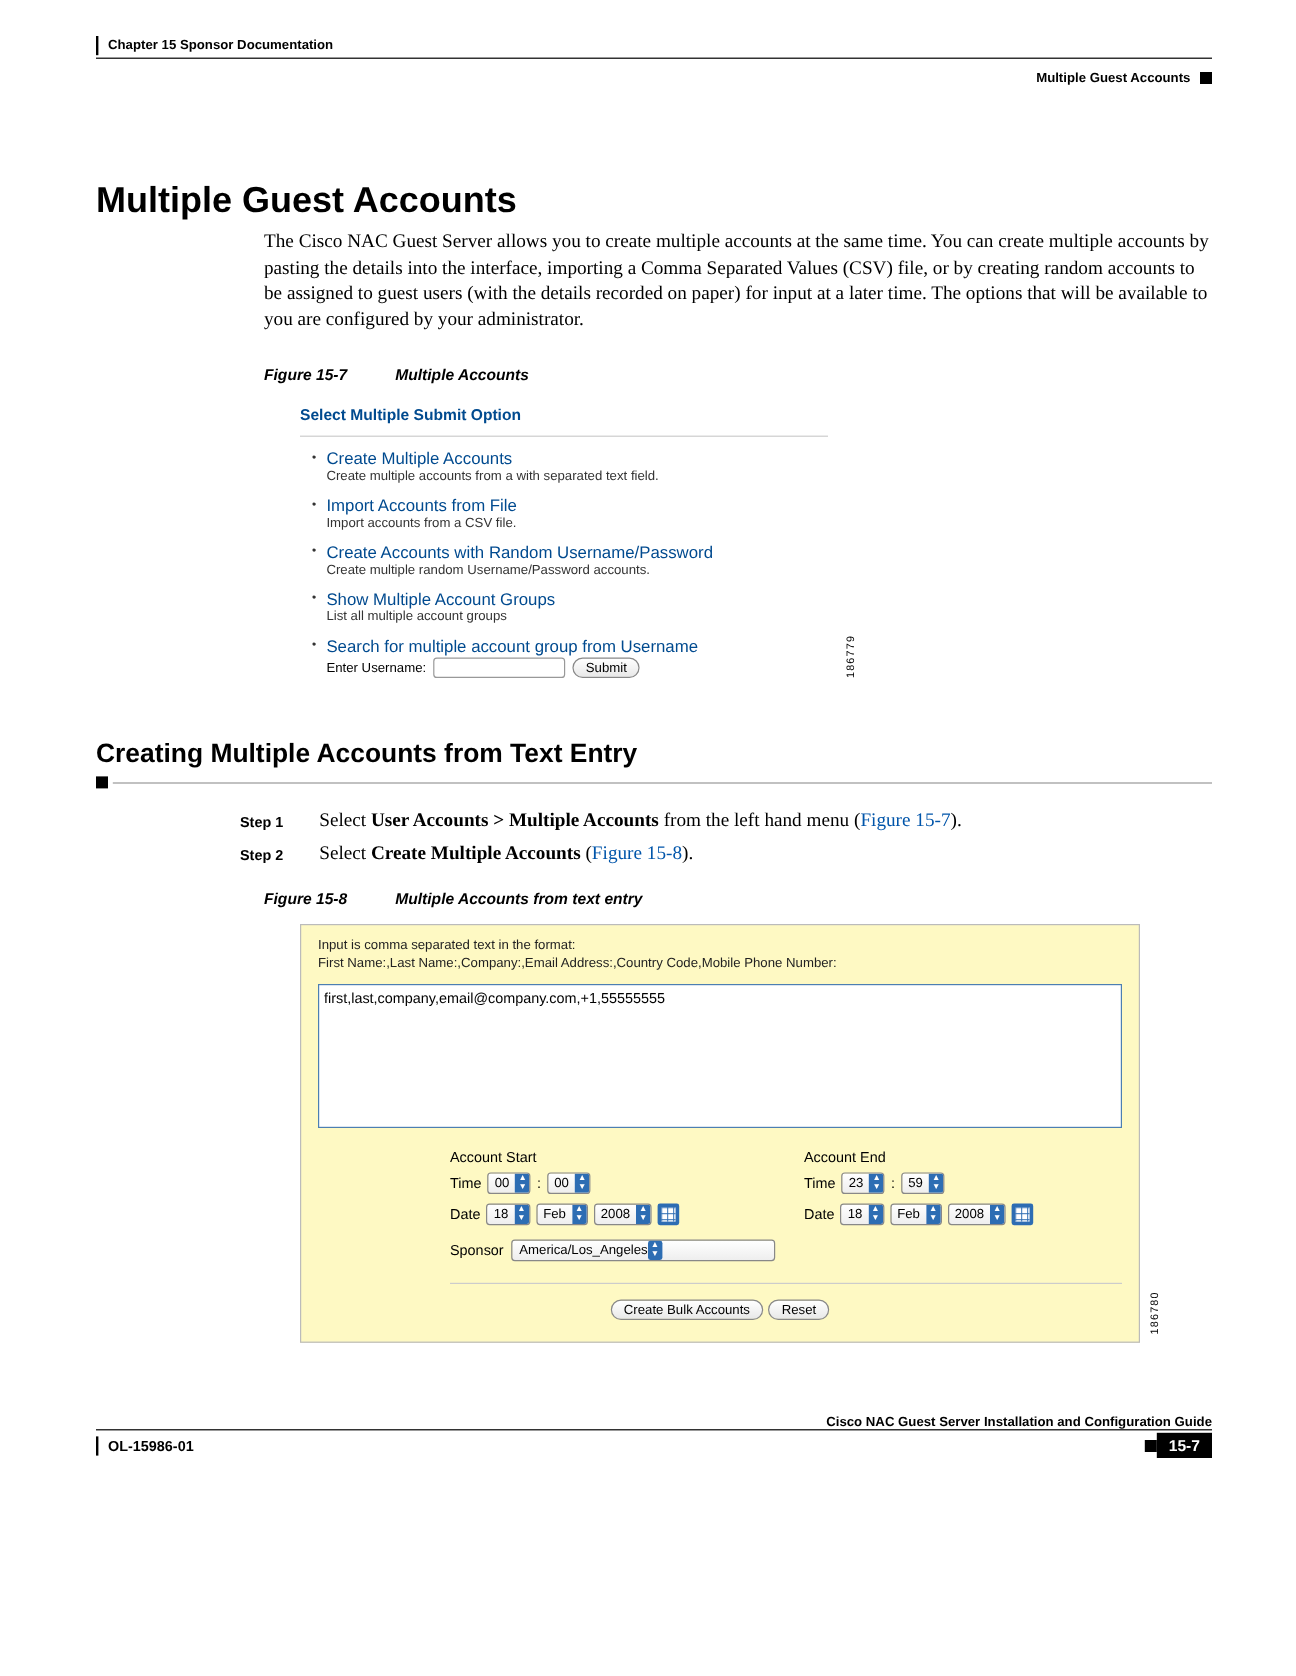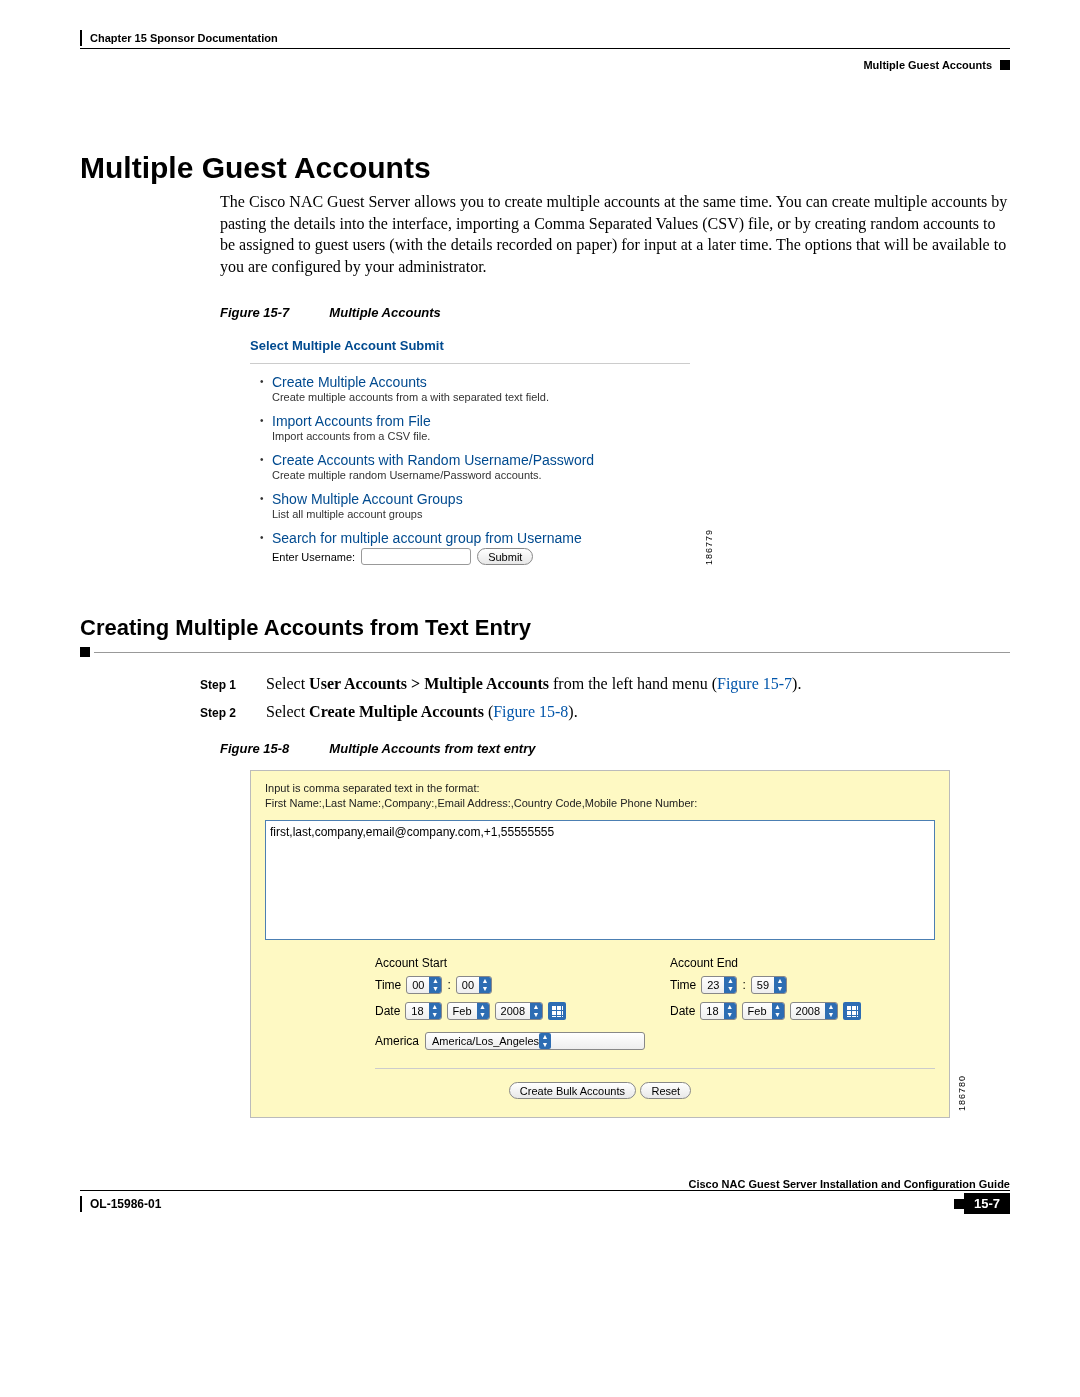--- a/index.html
+++ b/index.html
@@ -187,21 +187,21 @@
 
   <div class="h1">Multiple Guest Accounts</div>
   <div class="intro">The Cisco NAC Guest Server allows you to create multiple accounts at the same time. You can create multiple accounts by pasting the details into the interface, importing a Comma Separated Values (CSV) file, or by creating random accounts to be assigned to guest users (with the details recorded on paper) for input at a later time. The options that will be available to you are configured by your administrator.</div>
 
   <div class="fig-caption">
     <span>Figure 15-7</span>
     <span>Multiple Accounts</span>
   </div>
 
   <div class="fig7">
-    <div class="panel-title">Select Multiple Account Submit</div>
+    <div class="panel-title">Select Multiple Submit Option</div>
     <ul>
       <li>
         <div class="link">Create Multiple Accounts</div>
         <div class="desc">Create multiple accounts from a with separated text field.</div>
       </li>
       <li>
         <div class="link">Import Accounts from File</div>
         <div class="desc">Import accounts from a CSV file.</div>
       </li>
       <li>
@@ -344,21 +344,21 @@
                 <span>▲</span>
                 <span>▼</span>
               </span>
             </span>
           <span class="cal-icon"></span>
         </div>
       </div>
     </div>
 
     <div class="tz-row">
-      <span>America</span>
+      <span>Sponsor</span>
       <span class="tz-select">
         <span>America/Los_Angeles</span>
         <span class="arrows">
             <span>▲</span>
             <span>▼</span>
           </span>
       </span>
     </div>
 
     <hr>

